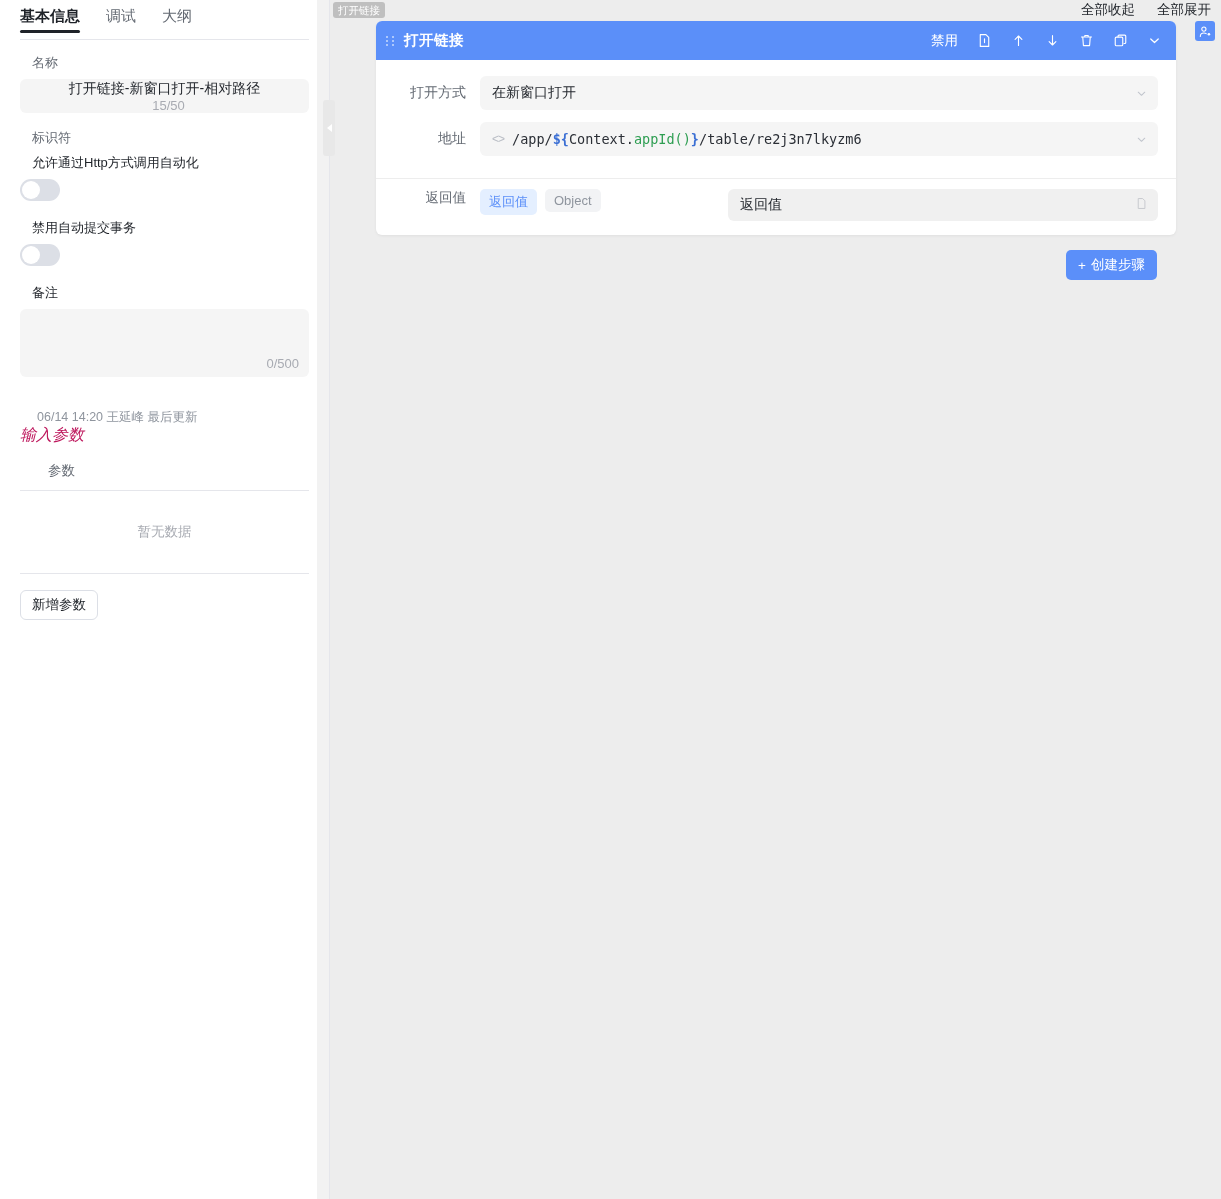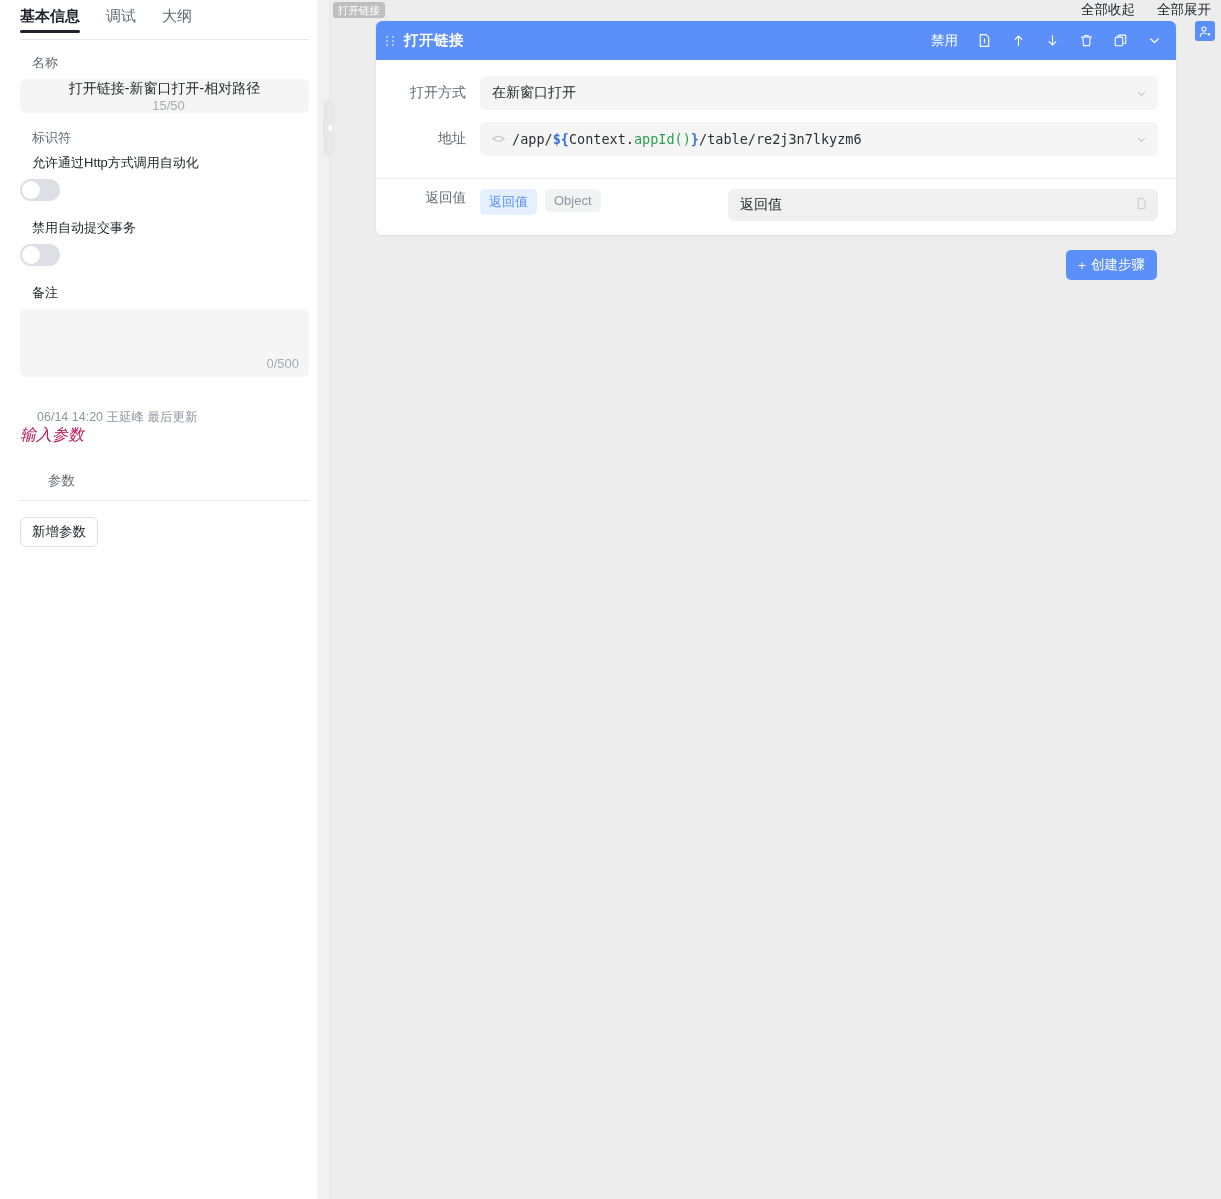--- a/index.html
+++ b/index.html
@@ -73,21 +73,21 @@
   }
   .textarea .counter-br {
     position: absolute; right: 10px; bottom: 6px;
     font-size: 13px; color: #a8abb2;
   }
   .meta-line {
     font-size: 12.5px; color: #8f959e;
     margin: 32px 0 0 17px; line-height: 17px;
   }
   .section-title { font-size: 16px; color: #be185d; line-height: 18px; font-style: italic; }
-  .param-table { margin-top: 22px; }
+  .param-table { margin-top: 12px; }
   .param-head {
     font-size: 13.5px; color: #646a73;
     padding: 6px 0 10px 28px;
     border-bottom: 1px solid #e5e6eb;
   }
   .param-empty {
     text-align: center; font-size: 13.5px; color: #a8abb2;
     padding: 32px 0; border-bottom: 1px solid #e5e6eb;
   }
   .btn-outline {
@@ -265,20 +265,21 @@
       <div class="field-label dark">备注</div>
       <div class="textarea">
         <span class="counter-br">0/500</span>
       </div>
 
       <div class="meta-line">06/14 14:20 王延峰 最后更新</div>
       <div class="section-title">输入参数</div>
 
       <div class="param-table">
         <div class="param-head">参数</div>
+        <div class="param-empty">暂无数据</div>
       </div>
 
       <div class="btn-outline">新增参数</div>
     </div>
 
     <div class="sb-track"></div>
     <div class="collapse-handle">
       <span class="tri"></span>
     </div>
   </aside>

